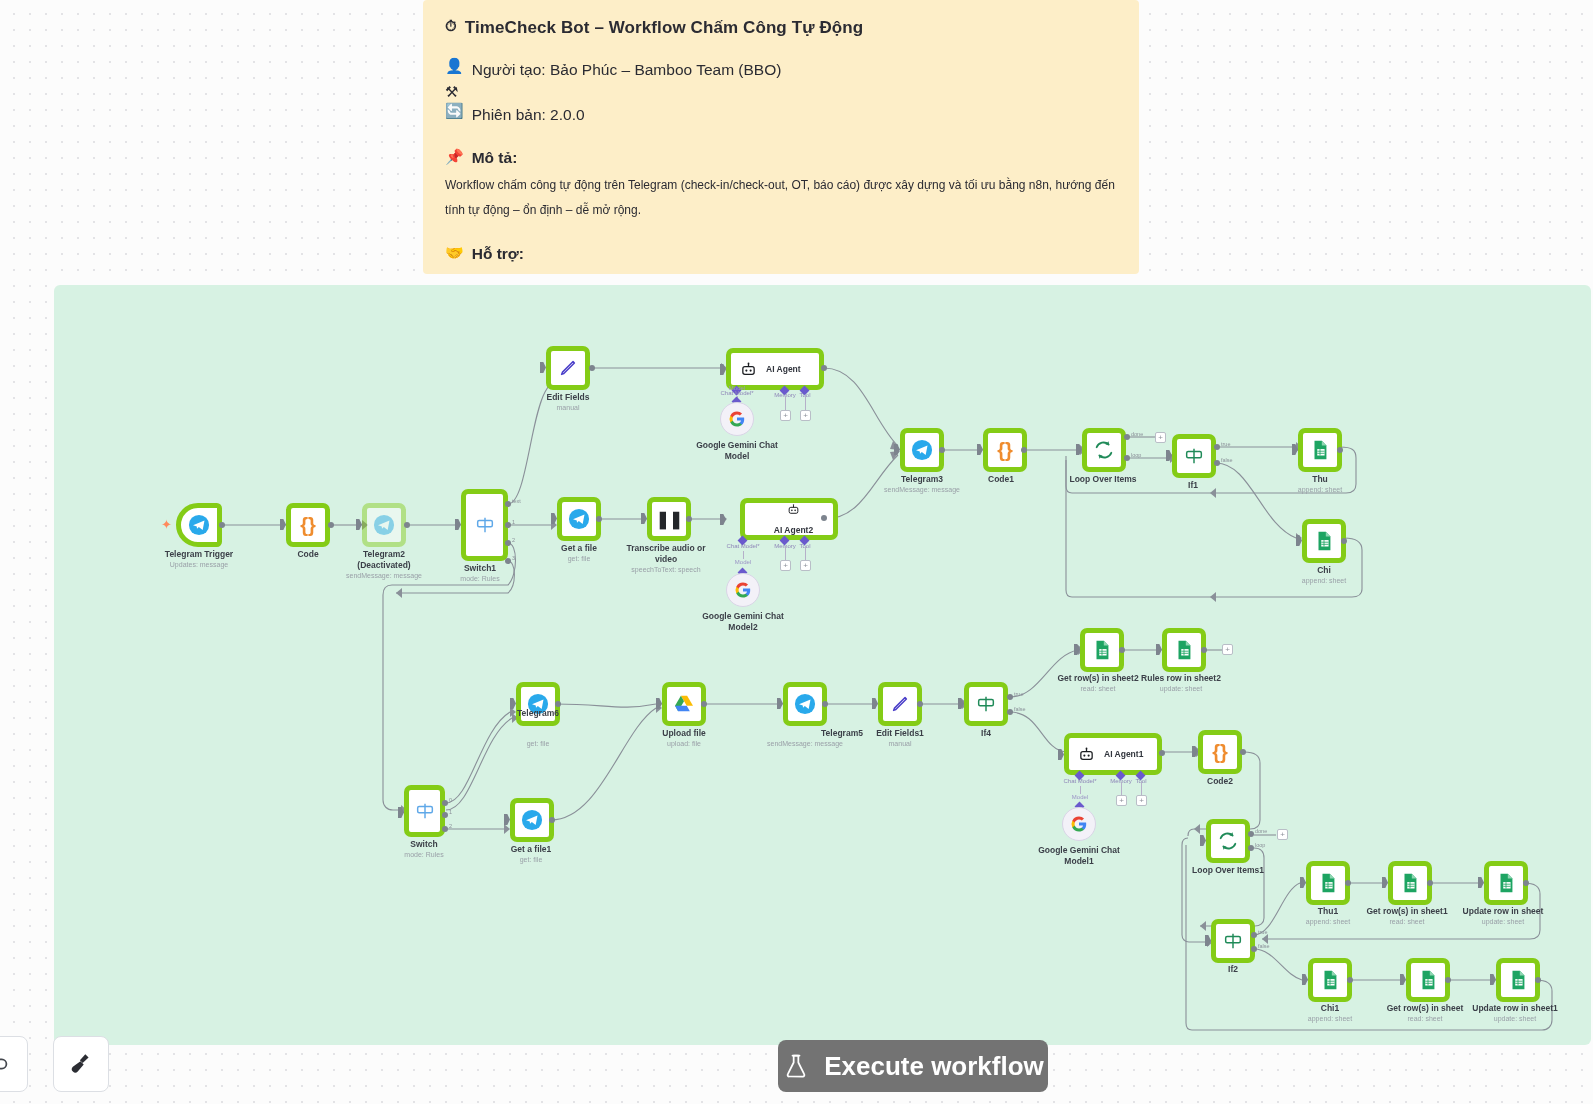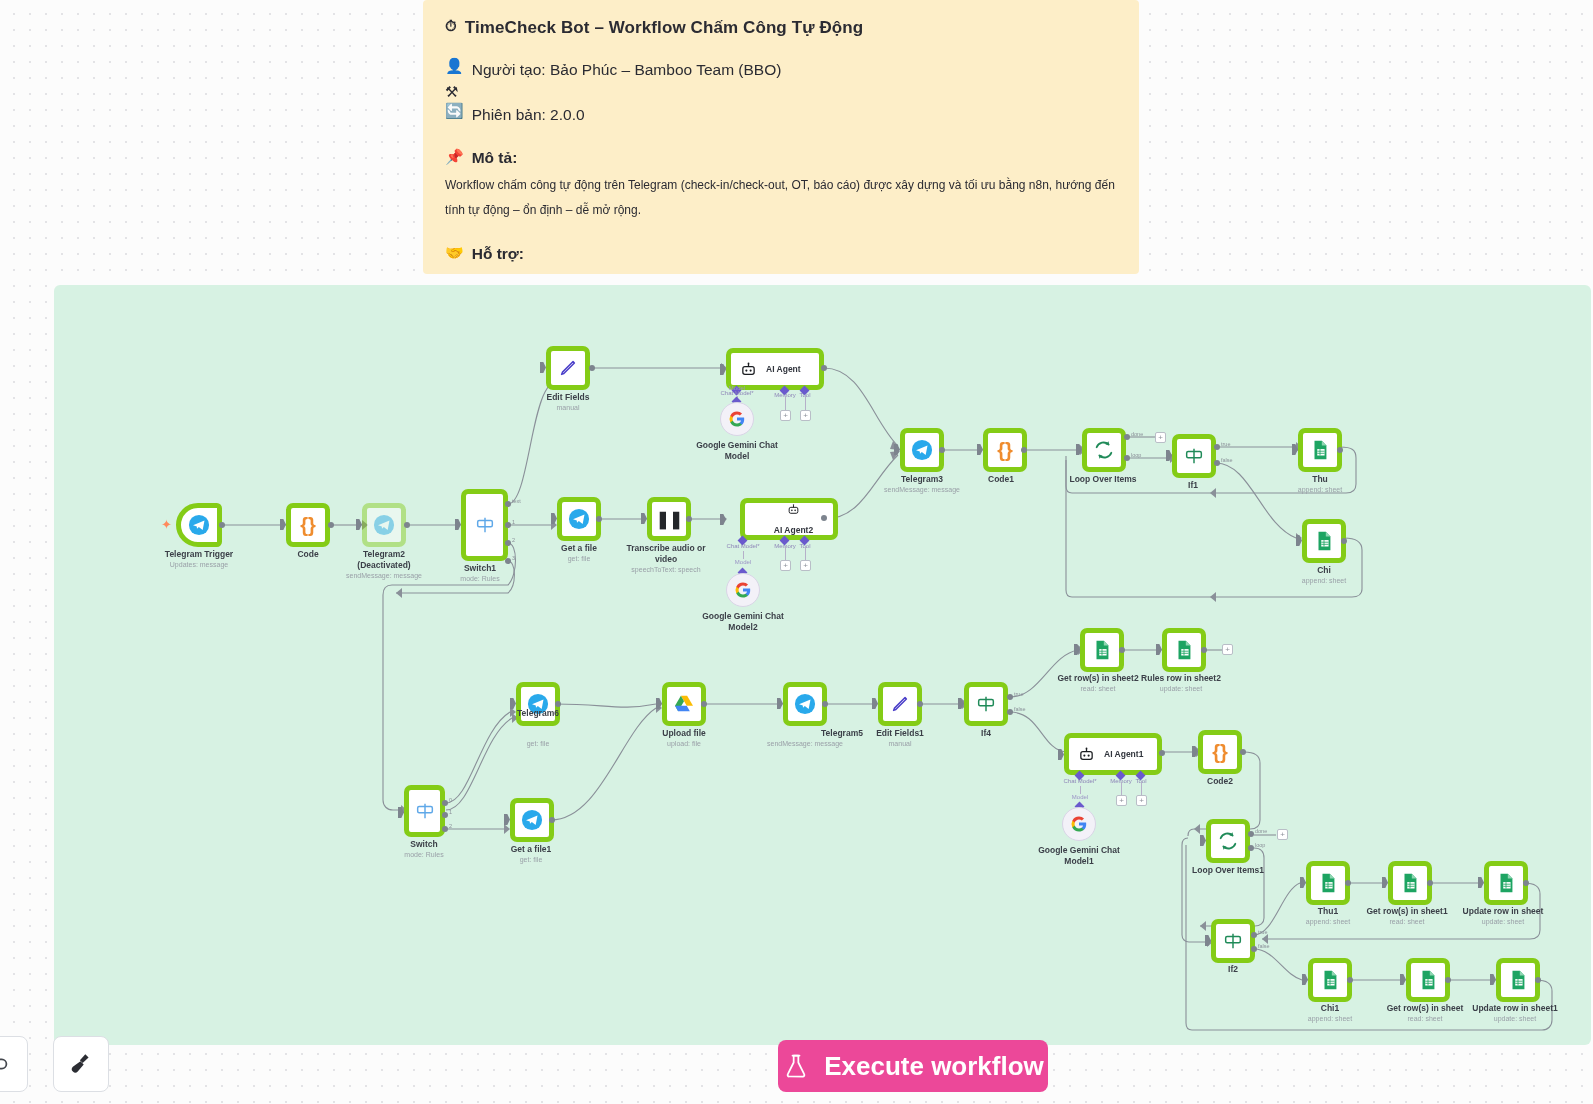--- a/index.html
+++ b/index.html
@@ -129,21 +129,21 @@
   
   .tbtn {
     position: absolute;
     width: 56px; height: 56px;
     background: #fff; border: 1px solid #dcdfe4; border-radius: 8px;
     display: flex; align-items: center; justify-content: center;
   }
   .exec-btn {
     position: absolute;
     left: 778px; top: 1040px; width: 270px; height: 52px;
-    background: #ec4899; border-radius: 8px;
+    background: #737373; border-radius: 8px;
     display: flex; align-items: center; justify-content: center; gap: 14px;
     color: #fff; font-size: 26px; font-weight: 600;
   }
 
   .ic { display: block; }
 </style>
 </head>
 <body>
 
 <div id="root">

